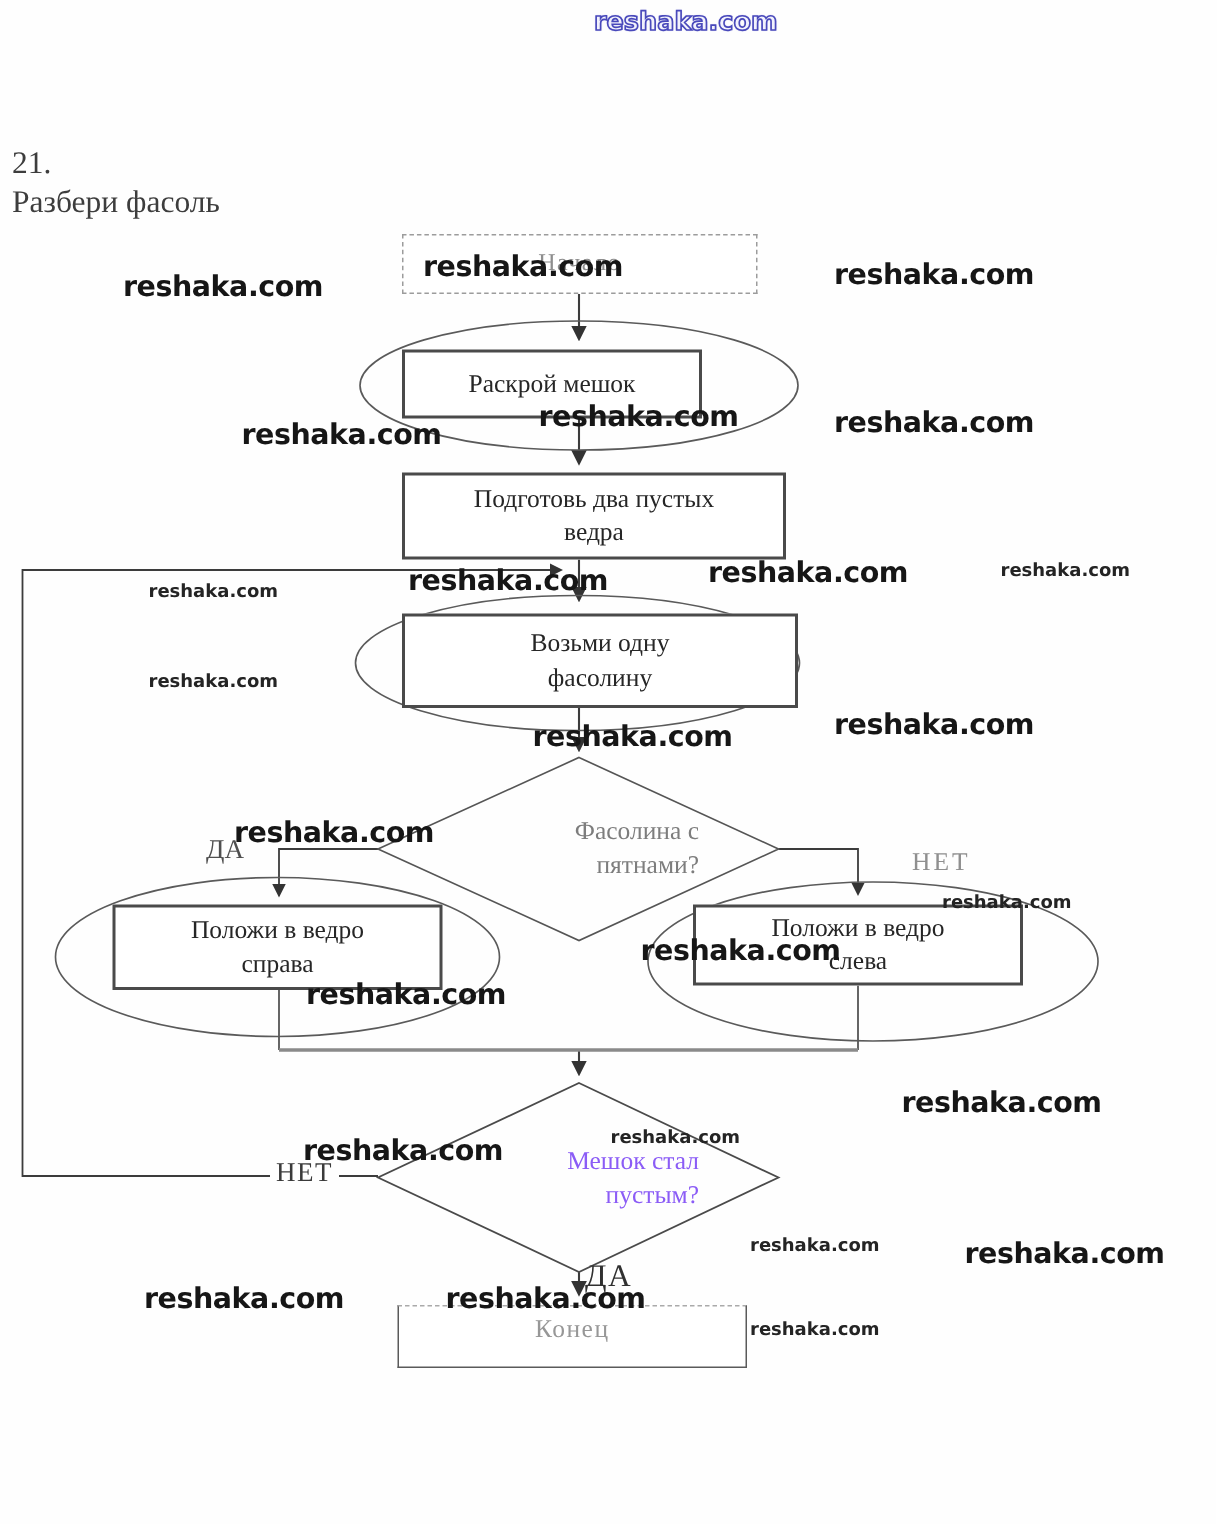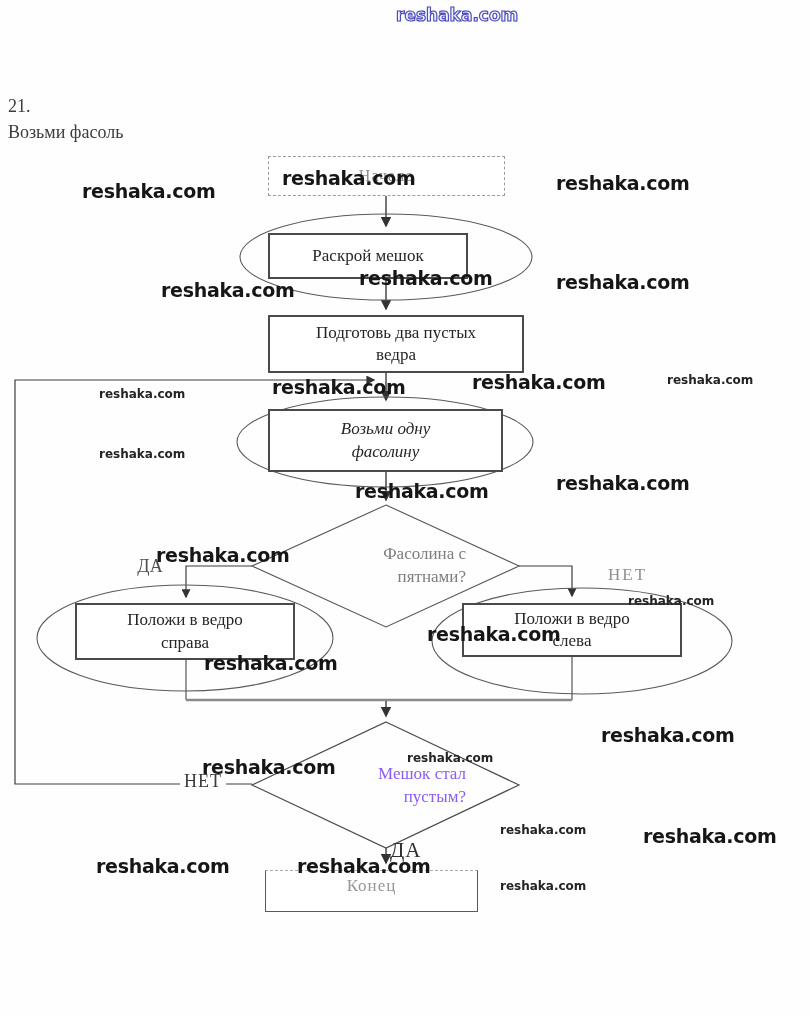--- a/index.html
+++ b/index.html
@@ -2,21 +2,21 @@
 <html><head>
 <meta charset="utf-8">
 <style>
   html,body{margin:0;padding:0;background:#ffffff;}
   .canvas{
     position:relative;width:811px;height:1016px;background:#fefefe;
     overflow:hidden;font-family:"Liberation Serif","DejaVu Serif",serif;
   }
   .shapes{position:absolute;left:0;top:0;z-index:1;}
   .title-num,.title-txt{
-    position:absolute;left:8px;color:#3d3d3d;font-size:18px;z-index:2;white-space:nowrap;
+    position:absolute;left:8px;color:#3d3d3d;font-size:21px;z-index:2;white-space:nowrap;
   }
   .title-num{top:96px;}
   .title-txt{top:122px;}
   .pbox{
     position:absolute;box-sizing:border-box;background:#ffffff;
     border:2px solid #4a4a4a;display:flex;align-items:center;justify-content:center;
     text-align:center;font-size:17px;color:#262626;line-height:1.3;z-index:2;
     white-space:pre-line;
   }
   .terminator{
@@ -75,45 +75,45 @@
     <ellipse cx="386" cy="257" rx="146" ry="43" stroke="#5a5a5a" stroke-width="1.1" fill="none"></ellipse>
     <ellipse cx="385" cy="442" rx="148" ry="45" stroke="#5a5a5a" stroke-width="1.1" fill="none"></ellipse>
     <ellipse cx="185" cy="638" rx="148" ry="53" stroke="#5a5a5a" stroke-width="1.1" fill="none"></ellipse>
     <ellipse cx="582" cy="641" rx="150" ry="53" stroke="#5a5a5a" stroke-width="1.1" fill="none"></ellipse>
 
     <polygon points="386,505 519,566 386,627 252,566" stroke="#555555" stroke-width="1.1" fill="none"></polygon>
     <polygon points="386,722 519,785 386,848 252,785" stroke="#4a4a4a" stroke-width="1.2" fill="none"></polygon>
   </svg>
 
   <div class="title-num">21.</div>
-  <div class="title-txt">Возьми фасоль</div>
+  <div class="title-txt">Разбери фасоль</div>
 
   <div class="pbox terminator" style="left:268px;top:156px;width:237px;height:40px;">Начало</div>
 
   <div class="pbox" style="left:268px;top:233px;width:200px;height:46px;">Раскрой мешок</div>
 
   <div class="pbox" style="left:268px;top:315px;width:256px;height:58px;">Подготовь два пустых
 ведра</div>
 
-  <div class="pbox" style="left:268px;top:409px;width:235px;height:63px;font-style:italic;">Возьми одну
+  <div class="pbox" style="left:268px;top:409px;width:264px;height:63px;">Возьми одну
 фасолину</div>
 
   <div class="dlabel" style="left:306px;top:543px;width:160px;color:#7d7d7d;">Фасолина с
 пятнами?</div>
 
   <div class="pbox" style="left:75px;top:603px;width:220px;height:57px;">Положи в ведро
 справа</div>
 
   <div class="pbox" style="left:462px;top:603px;width:220px;height:54px;">Положи в ведро
 слева</div>
 
   <div class="dlabel" style="left:306px;top:763px;width:160px;color:#8b5cf6;">Мешок стал
 пустым?</div>
 
-  <div class="pbox term-end" style="left:265px;top:870px;width:213px;height:42px;">Конец</div>
+  <div class="pbox term-end" style="left:265px;top:870px;width:233px;height:42px;">Конец</div>
 
   <div class="elabel" style="left:120px;top:556px;width:60px;text-align:center;font-size:18px;color:#4f4f4f;">ДА</div>
 
   <div class="elabel" style="left:608px;top:565px;font-size:17px;color:#8f8f8f;letter-spacing:2px;">НЕТ</div>
 
   <div class="elabel" style="left:180px;top:771px;font-size:18px;color:#3a3a3a;background:#fefefe;padding:0 4px;letter-spacing:1px;">НЕТ</div>
 
   <div class="elabel" style="left:390px;top:838px;font-size:21px;color:#303030;letter-spacing:1px;">ДА</div>
 
   <div>

